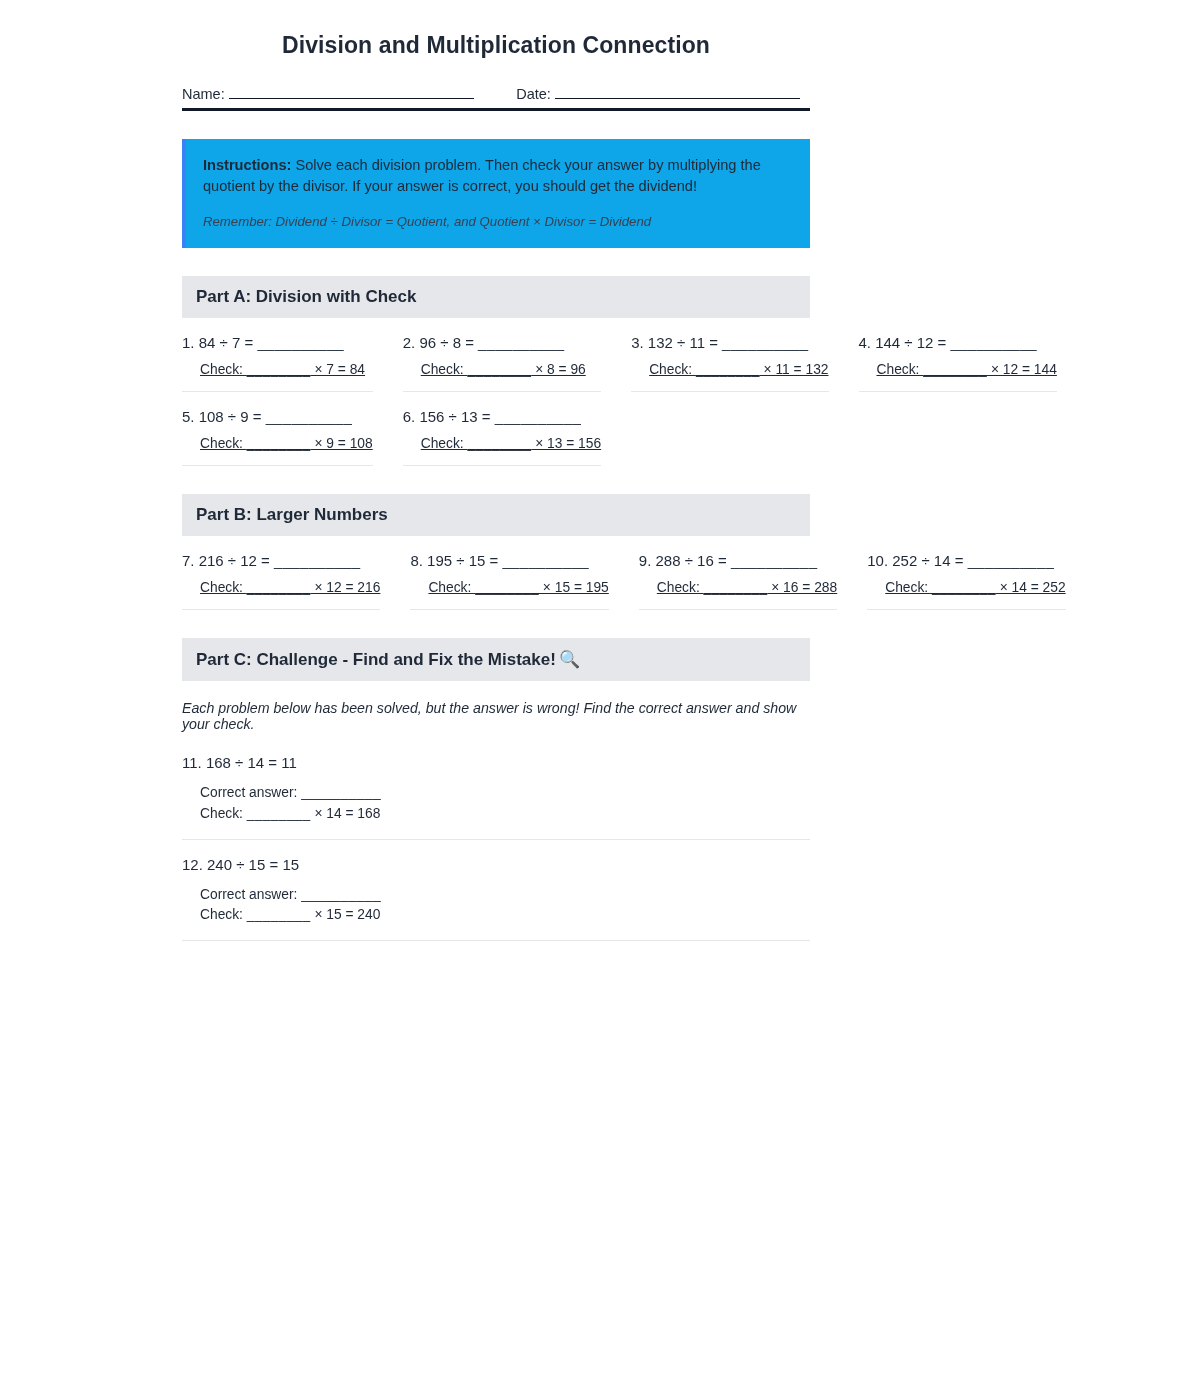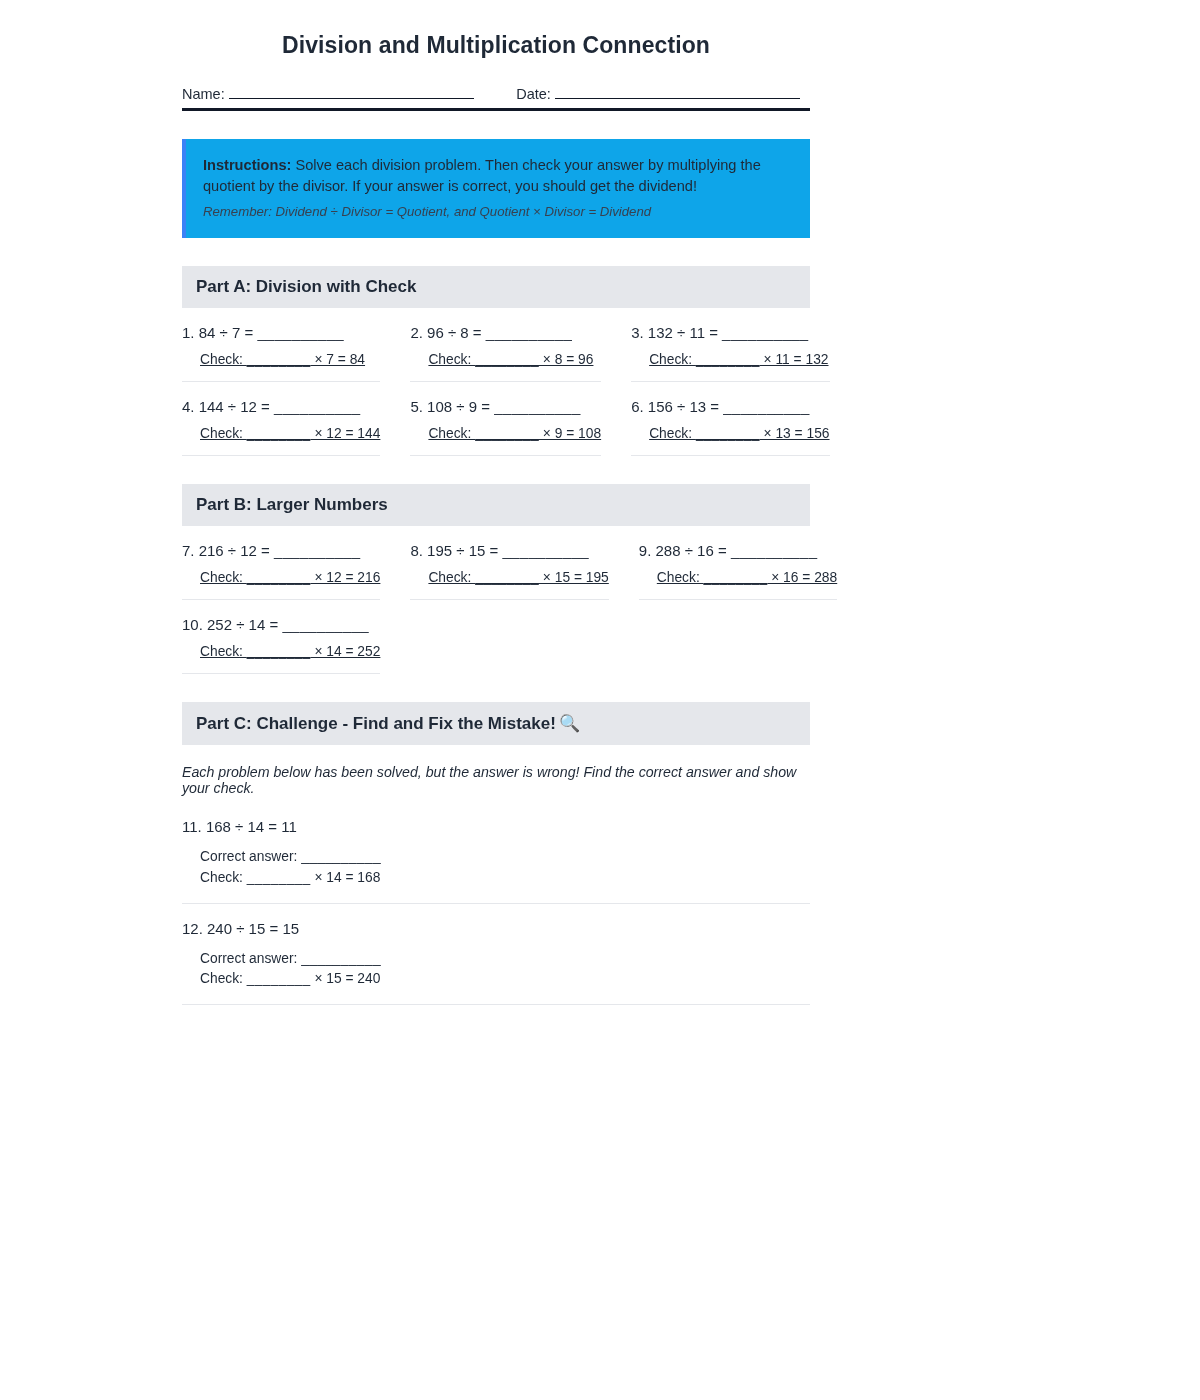--- a/index.html
+++ b/index.html
@@ -66,21 +66,21 @@
     box-sizing: border-box;
   }
   .instructions p {
     margin: 0;
     font-size: 14.6px;
     line-height: 1.42;
     color: #1f2937;
   }
   .instructions .ins-label { font-weight: bold; }
   .instructions .ins-note {
-    margin-top: 7px;
+    margin-top: 17px;
     font-style: italic;
     font-size: 13.2px;
     color: #374151;
   }
   
   .section-header {
     margin-top: 28px;
     background: #e5e7eb;
     padding: 11px 14px;
     font-size: 17px;
@@ -89,21 +89,21 @@
     box-sizing: border-box;
   }
   .section-header .emoji {
     font-style: normal;
     font-weight: normal;
     margin-left: 3px;
   }
   
   .problem-grid {
     display: grid;
-    grid-template-columns: 1fr 1fr 1fr;
+    grid-template-columns: 1fr 1fr 1fr 1fr;
     column-gap: 30px;
   }
   .problem {
     padding: 16px 0 14px 0;
     border-bottom: 1px solid #e5e7eb;
     box-sizing: border-box;
   }
   .problem-line {
     font-size: 15px;
     color: #1f2937;

